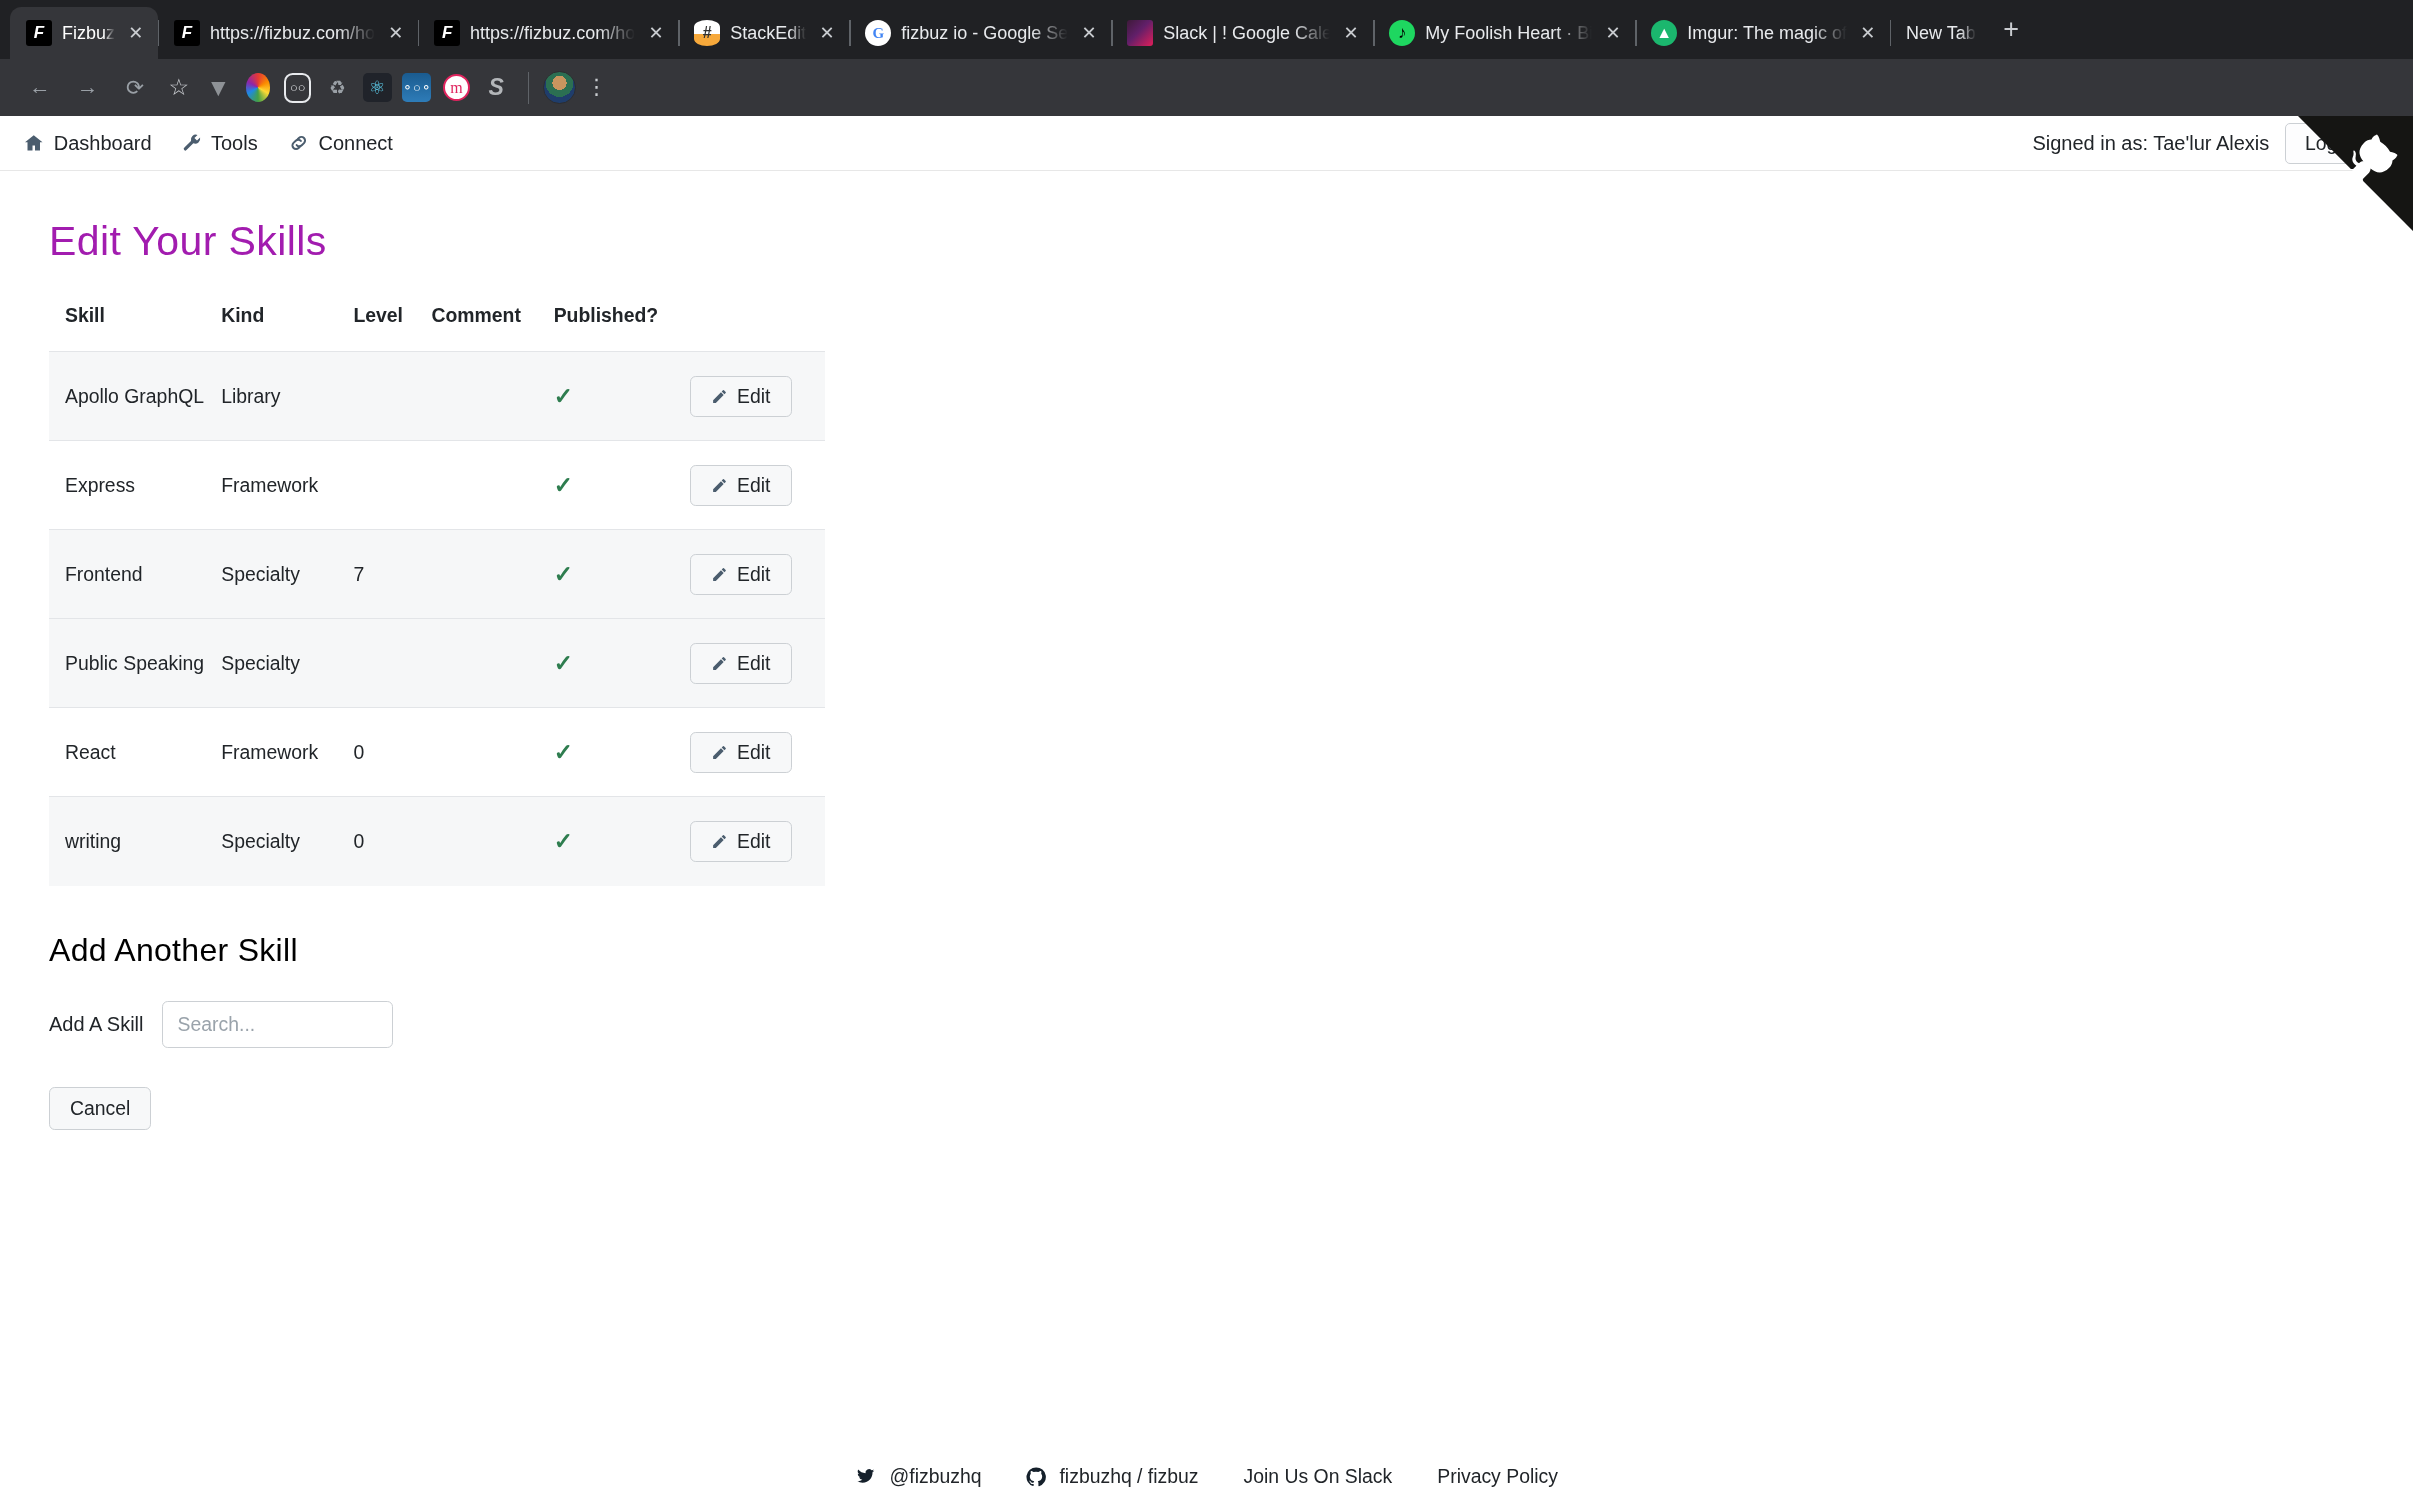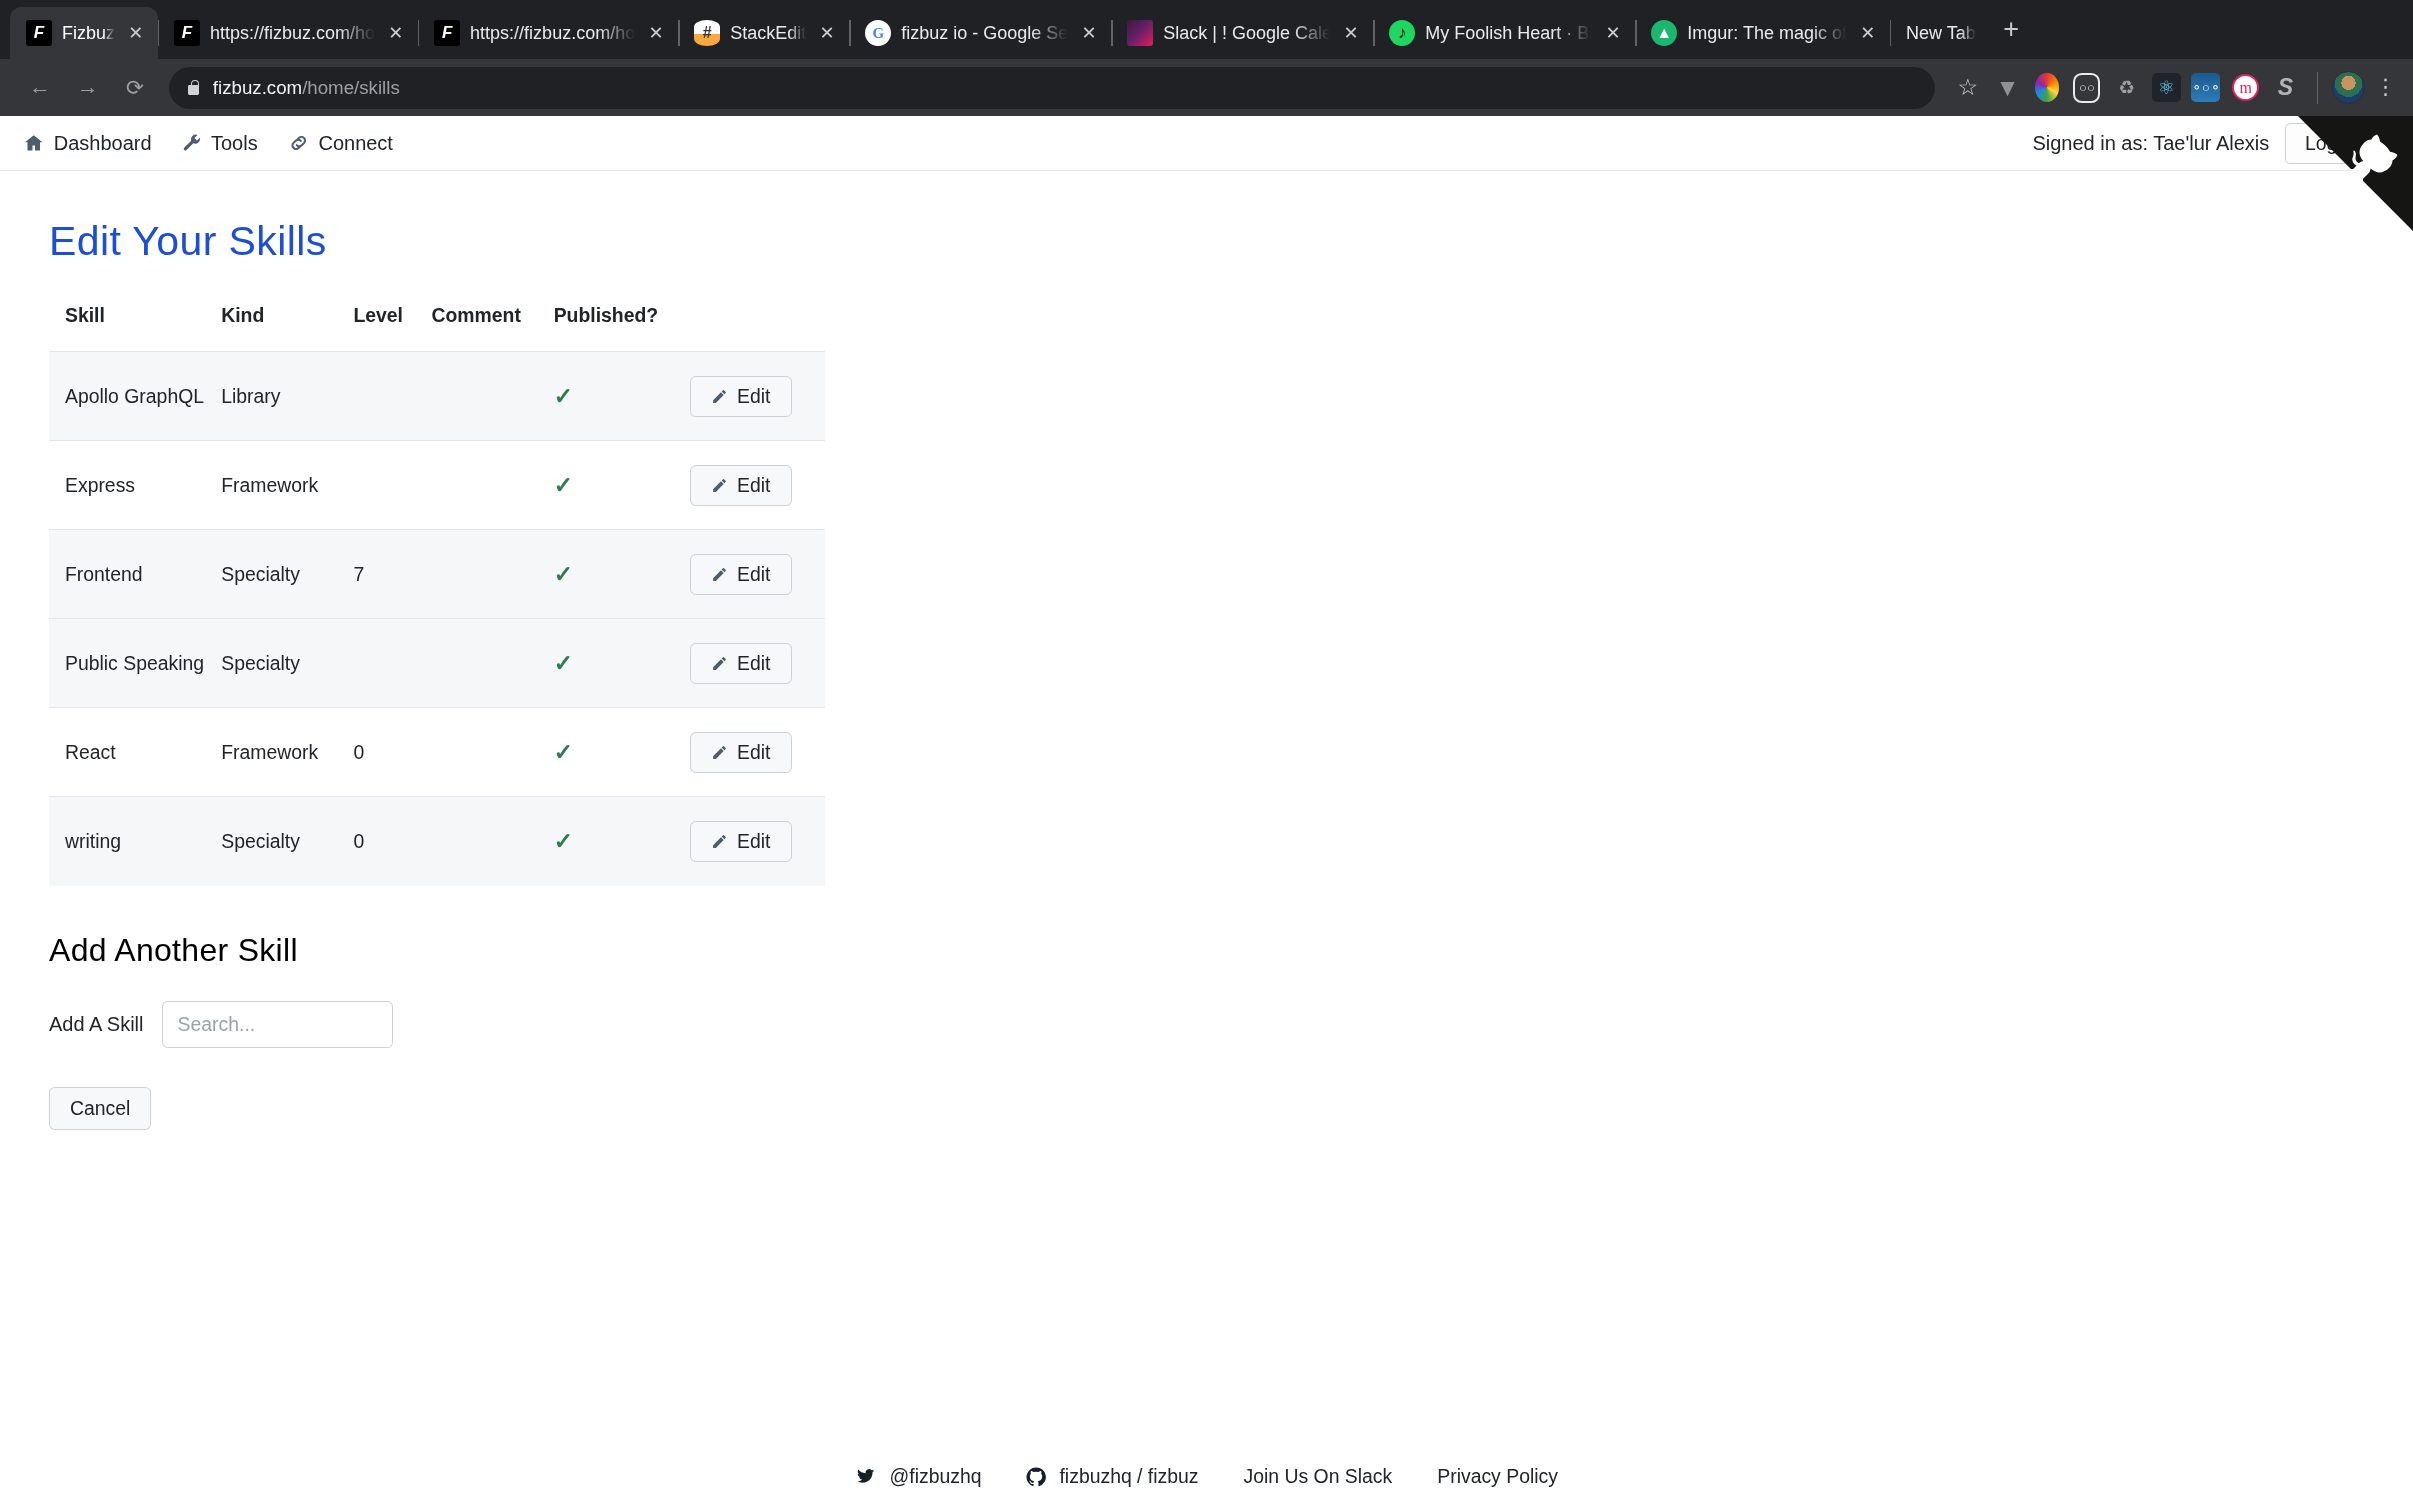--- a/index.html
+++ b/index.html
@@ -153,21 +153,21 @@
     border-radius: 5px; padding: 8px 18.7px;
   }
 
   .gh-corner {
     position: absolute; top: 0; right: 0;
     width: 115px; height: 115px; overflow: hidden; z-index: 5;
   }
 
   .page { padding: 47px 0 0 49px; }
   h1.title {
-    font-size: 41px; font-weight: 300; color: #1d4ed8;
+    font-size: 41px; font-weight: 300; color: #a21caf;
     letter-spacing: 0.4px; margin-bottom: 39px;
   }
 
   table.skills { border-collapse: collapse; width: 776px; }
   table.skills th {
     text-align: left; font-size: 19.4px; color: #212529;
     padding: 0 0 24.4px 0; font-weight: bold;
   }
   table.skills tbody tr { border-top: 0.7px solid #e3e5e8; }
   table.skills tbody tr.odd { background: #f6f7f8; }
@@ -288,24 +288,20 @@
     </div>
 
     <div class="newtab-plus">+</div>
   </div>
 
   <div class="toolbar">
     <div class="navbtn">←</div>
     <div class="navbtn">→</div>
     <div class="navbtn">⟳</div>
 
-    <div class="omnibox">
-      <span class="lock"></span>
-      <span class="url"><b>fizbuz.com</b><span>/home/skills</span></span>
-    </div>
 
     <div class="ext star">☆</div>
     <div class="ext">
         <span class="ext-vue">▼</span>
       </div>
     <div class="ext">
         <span class="ext-box ext-color"></span>
       </div>
     <div class="ext">
         <span class="ext-box ext-mask">○○</span>

